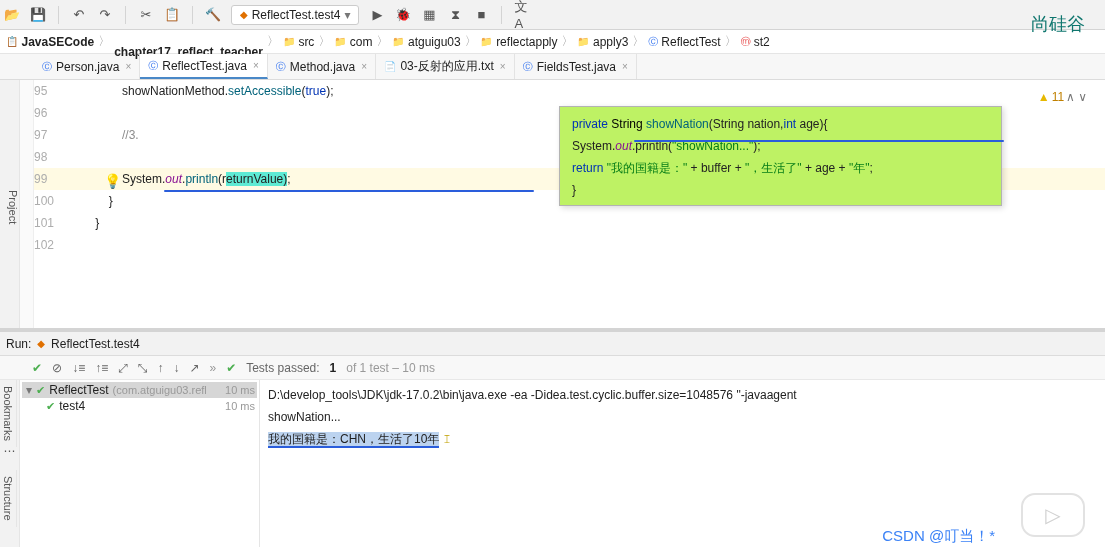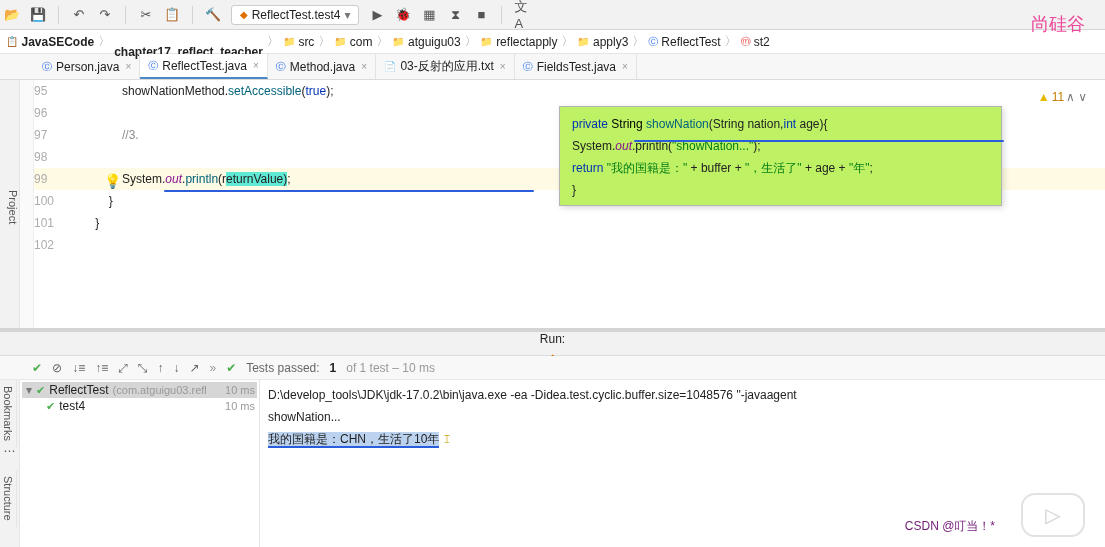--- a/index.html
+++ b/index.html
@@ -31,38 +31,38 @@
 .comment { color: #8c8c8c; }
 .method { color: #00627a; margin-top: 40px; }
 .ident { color: #000; }
 .hl-line { background: #fffae3; }
 .sel { background: #5eead4; }
 .bulb { position: absolute; left: 70px; top: 90px; color: #e0a000; font-size: 14px; }
 .popup { position: absolute; top: 26px; left: 525px; width: 443px; background: #bef264; border: 1px solid #b3b3b3; box-shadow: 2px 2px 6px rgba(0,0,0,.15); padding: 6px 12px 4px; font-family: "JetBrains Mono","Consolas",monospace; font-size: 13px; line-height: 22px; }
 .underline-blue { position: absolute; height: 2px; background: #2a5ddb; border-radius: 1px; }
 .right-warn { position: absolute; top: 6px; right: 18px; font-size: 11px; color: #c08000; display: flex; align-items: center; gap: 2px; }
 .run-panel { border-top: 4px solid #d4d4d4; display: flex; flex-direction: column; height: 221px; }
-.run-header { height: 24px; background: #f2f2f2; border-bottom: 1px solid #dcdcdc; display: flex; align-items: center; padding: 0 6px; gap: 6px; font-size: 12px; flex-direction: column; }
+.run-header { height: 24px; background: #f2f2f2; border-bottom: 1px solid #dcdcdc; display: flex; align-items: center; padding: 0 6px; gap: 6px; font-size: 12px; }
 .run-toolbar { height: 24px; background: #f8f8f8; border-bottom: 1px solid #e8e8e8; display: flex; align-items: center; padding: 0 32px; gap: 10px; color: #666; font-size: 12px; }
 .run-body { flex: 1; display: flex; }
 .run-left { width: 20px; background: #f2f2f2; border-right: 1px solid #e5e5e5; display: flex; flex-direction: column; align-items: center; gap: 6px; padding-top: 4px; }
 .run-left span { font-size: 12px; color: #555; }
 .test-tree { width: 240px; border-right: 1px solid #e5e5e5; font-size: 12px; padding: 2px; }
 .tree-row { display: flex; align-items: center; gap: 4px; padding: 1px 2px; }
 .tree-row .ok { color: #4caf50; font-size: 11px; }
 .tree-row .time { margin-left: auto; color: #999; font-size: 11px; }
 .tree-row.sel-row { background: #d6d6d6; }
 .tree-row .name { white-space: nowrap; overflow: hidden; text-overflow: ellipsis; }
 .tree-row .pkg { color: #999; font-size: 11px; }
 .console { flex: 1; padding: 4px 8px; font-family: "JetBrains Mono","Consolas",monospace; font-size: 13px; line-height: 22px; white-space: pre; overflow: hidden; position: relative; }
 .console .hl-out { background: #bcd3ef; border-bottom: 2px solid #2a5ddb; }
 .side-label { position: absolute; left: 0; top: 380px; writing-mode: vertical-rl; font-size: 11px; color: #555; background: #f2f2f2; padding: 6px 2px; border-right: 1px solid #e5e5e5; }
 .side-label2 { position: absolute; left: 0; top: 470px; writing-mode: vertical-rl; font-size: 11px; color: #555; background: #f2f2f2; padding: 6px 2px; border-right: 1px solid #e5e5e5; }
-.watermark { position: absolute; top: 12px; right: 20px; color: #ec4899; font-size: 18px; pointer-events: none; }
-.csdn { position: absolute; bottom: 12px; right: 110px; color: #701a75; font-size: 12px; pointer-events: none; }
+.watermark { position: absolute; top: 12px; right: 20px; color: #0f766e; font-size: 18px; pointer-events: none; }
+.csdn { position: absolute; bottom: 1px; right: 110px; color: #3b82f6; font-size: 15px; pointer-events: none; }
 .play-widget { position: absolute; bottom: 10px; right: 20px; width: 64px; height: 44px; border: 2px solid #e2e2e2; border-radius: 14px; display: flex; align-items: center; justify-content: center; color: #d0d0d0; font-size: 20px; }
 .green { color: #4caf50; }
 .red { color: #e64545; }
 .blue { color: #3574f0; }
 .gray { color: #777; }
 .folder-ico { color: #b38600; }
 </style>
 </head>
 <body>
 

